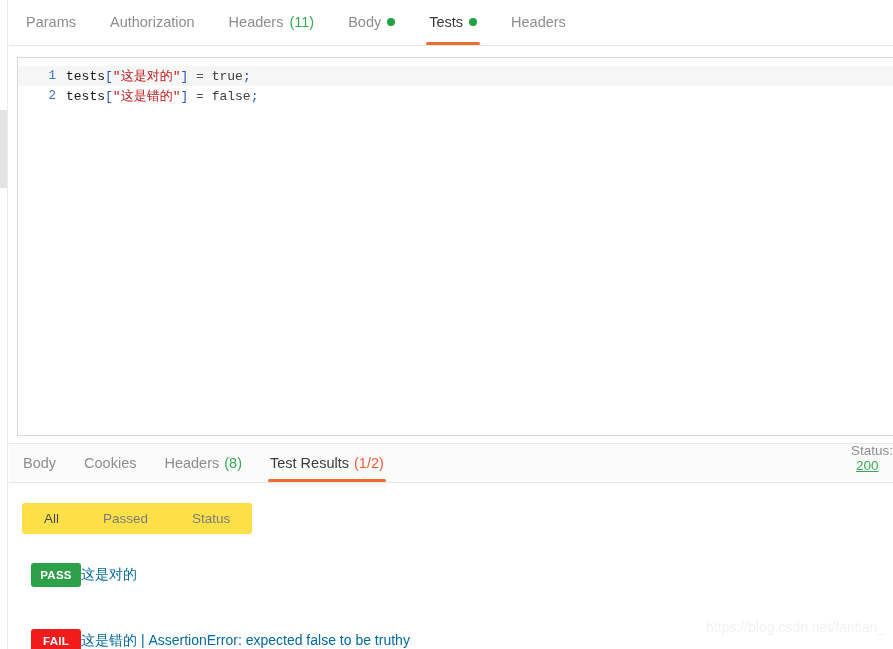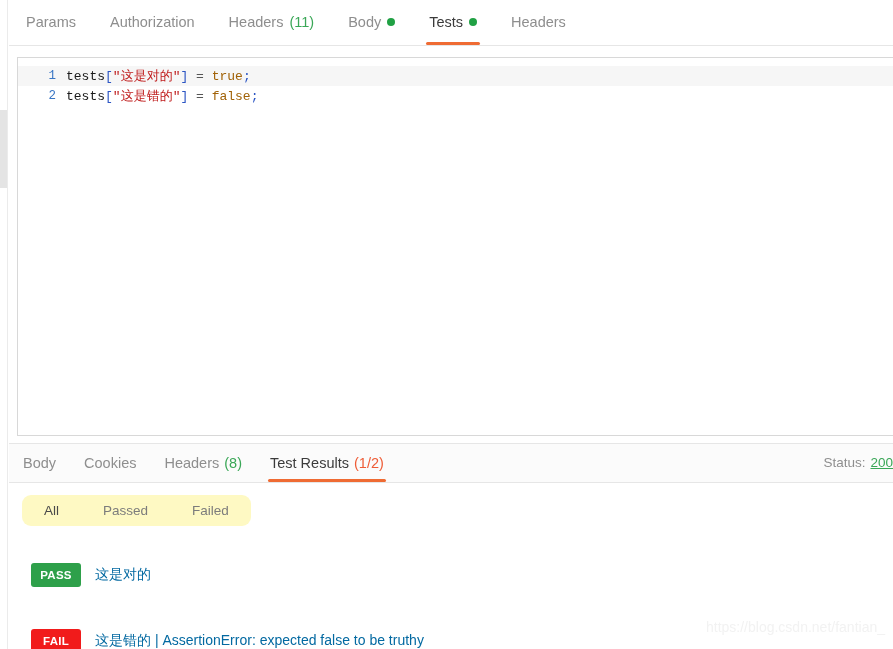--- a/index.html
+++ b/index.html
@@ -100,21 +100,21 @@
     color: #3a76c4;
     font-size: 12.5px;
     font-family: "Liberation Mono", "DejaVu Sans Mono", monospace;
     user-select: none;
   }
   .code-text { white-space: pre; color: #1a1a1a; }
   .tok-ident  { color: #1a1a1a; }
   .tok-punct  { color: #2b55c4; }
   .tok-string { color: #c02020; }
   .tok-op     { color: #555555; }
-  .tok-kw     { color: #a16207; }
+  .tok-kw     { color: #404040; }
   .tok-semi   { color: #2b55c4; }
   .editor-pad { height: 8px; }
 
   
   .pane-divider {
     position: absolute;
     left: 9px; top: 443px;
     width: 884px; height: 1px;
     background: #e6e6e6;
   }
@@ -149,63 +149,62 @@
     left: 12px; right: 12px;
     bottom: 0;
     height: 3px;
     background: #ef6b33;
     border-radius: 2px;
   }
   .status-box {
     margin-left: auto;
     height: 39px;
     display: flex;
-    align-items: center;
     padding-right: 0;
     font-size: 13.5px;
     color: #8e8e8e;
     white-space: nowrap;
+    flex-direction: column;
   }
   .status-box .status-value {
     color: #3aa757;
     margin-left: 5px;
     text-decoration: underline;
   }
 
   
   .results-body {
     position: absolute;
     left: 9px; top: 483px;
     width: 884px; height: 166px;
     background: #ffffff;
   }
 
   .filter-row {
     position: absolute;
-    left: 13px; top: 12px;
-    display: flex;
-    background: #fef9c3;
-    border-radius: 9px;
+    left: 13px; top: 20px;
+    display: flex;
+    background: #fde047;
+    border-radius: 3px;
     overflow: hidden;
   }
   .filter-pill {
     padding: 8px 22px;
     font-size: 13.5px;
     color: #7c7c7c;
     cursor: pointer;
     white-space: nowrap;
   }
   .filter-pill.active { color: #4a4a4a; }
 
   .result-row {
     position: absolute;
     left: 22px;
     display: flex;
     align-items: center;
-    gap: 14px;
   }
   .result-row.pass { top: 80px; }
   .result-row.fail { top: 146px; }
 
   .badge {
     width: 50px;
     height: 24px;
     border-radius: 3px;
     display: flex;
     align-items: center;
@@ -304,21 +303,21 @@
       <div class="status-box">
         <span>Status:</span>
         <span class="status-value">200</span>
       </div>
     </div>
 
   <div class="results-body">
     <div class="filter-row" id="filter-row">
         <div class="filter-pill active">All</div>
         <div class="filter-pill">Passed</div>
-        <div class="filter-pill">Failed</div>
+        <div class="filter-pill">Status</div>
       </div>
     <div id="result-rows">
         <div class="result-row pass">
           <div class="badge pass">PASS</div>
           <div class="result-text">这是对的</div>
         </div>
         <div class="result-row fail">
           <div class="badge fail">FAIL</div>
           <div class="result-text">这是错的 | AssertionError: expected false to be truthy</div>
         </div>

